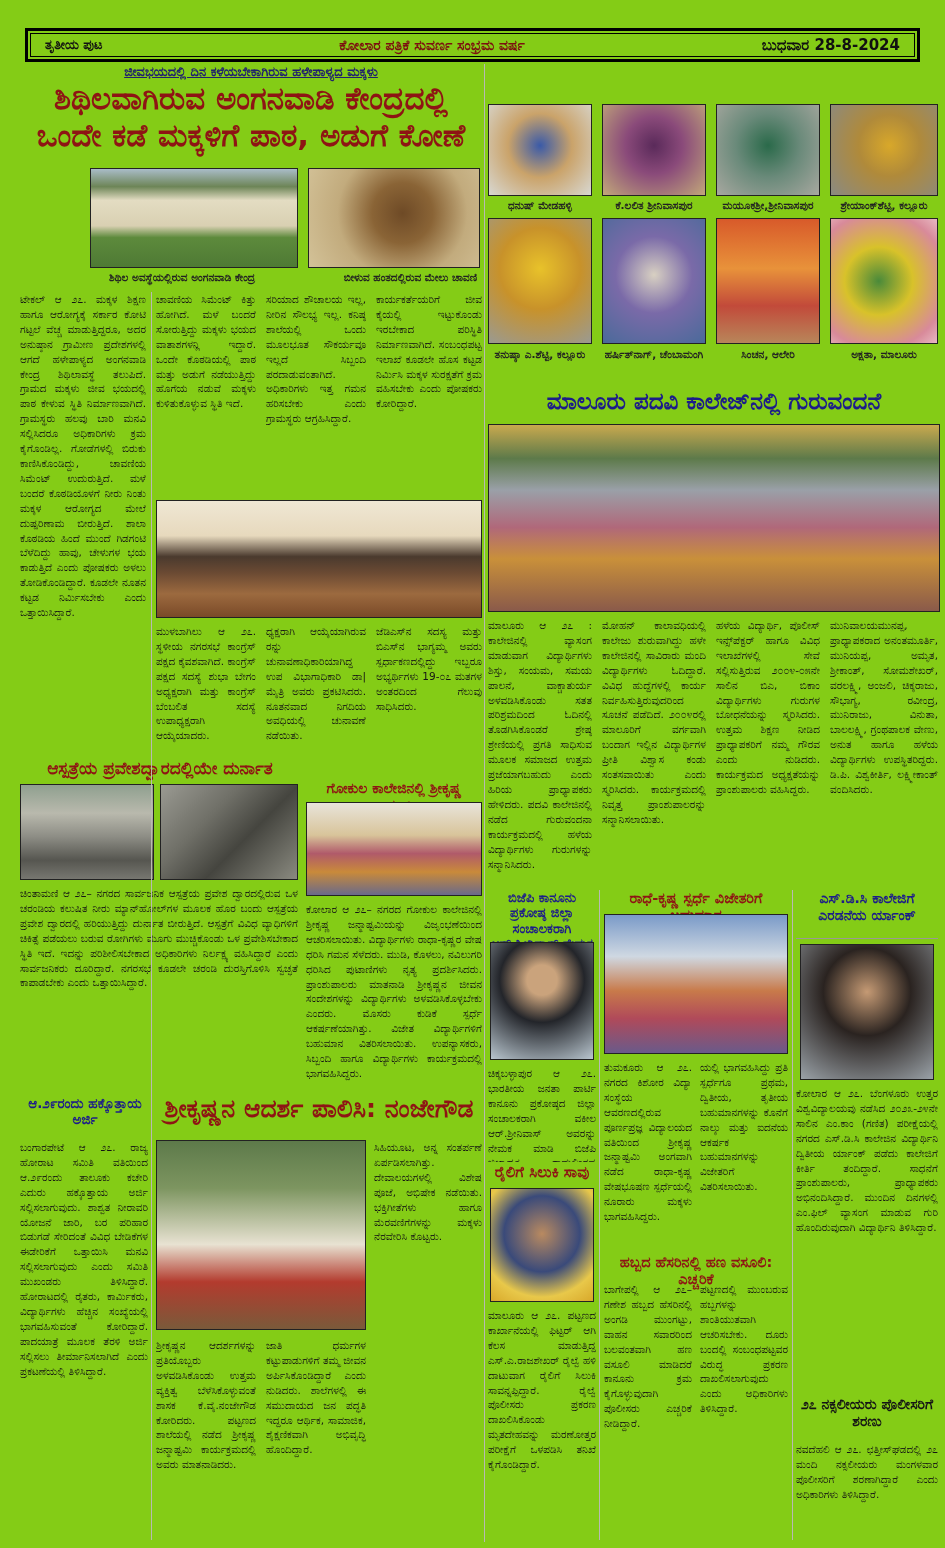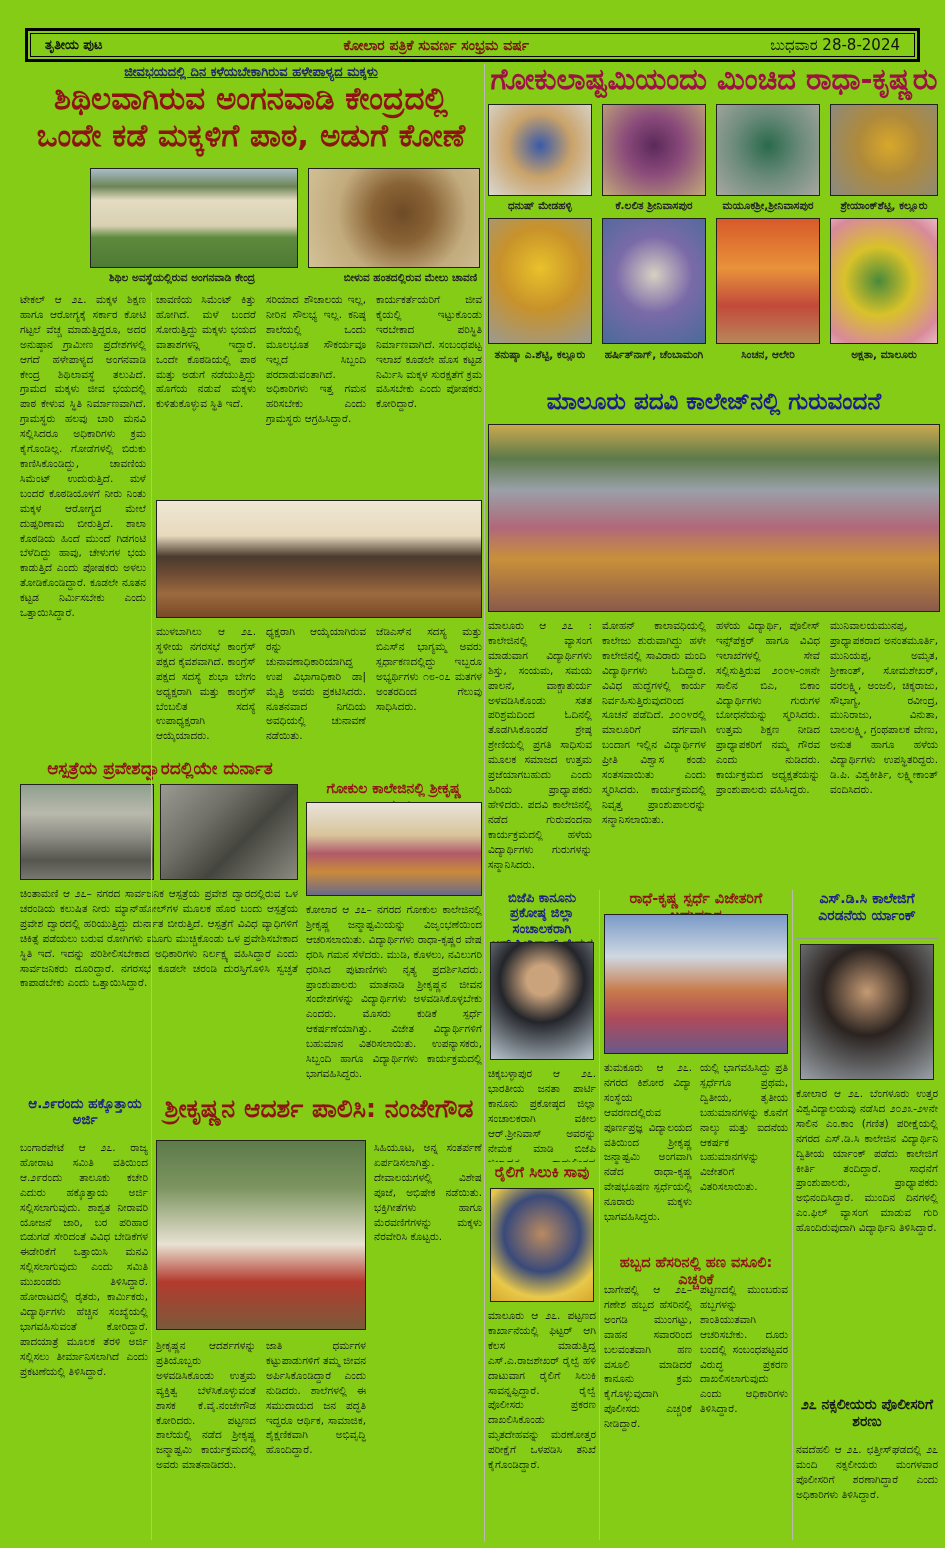--- a/index.html
+++ b/index.html
@@ -5,21 +5,21 @@
   html,body{margin:0;padding:0;background:#e8e8e8;}
   .page{position:relative;width:945px;height:1548px;background:#84cc16;margin:0 auto;
         font-family:"DejaVu Sans",sans-serif;color:#111;overflow:hidden;}
   .abs{position:absolute;box-sizing:border-box;}
   
   .masthead-box{border:3px solid #000;padding:2px;}
   .masthead-inner{border:1px solid #000;height:100%;display:flex;align-items:center;
         justify-content:space-between;padding:0 14px;box-sizing:border-box;}
   .page-label{font-size:13px;font-weight:bold;color:#111;}
   .masthead-title{font-size:14px;font-weight:bold;color:#7c0f10;}
-  .edition-date{font-size:15px;font-weight:normal;color:#111;}
+  .edition-date{font-size:15px;font-weight:bold;color:#111;}
   
   .kicker{font-size:13px;font-weight:bold;color:#20206e;text-decoration:underline;text-align:center;}
   .hl{font-weight:bold;text-align:center;line-height:1.18;}
   .hl-red{color:#8e1414;}
   .hl-crimson{color:#9c1243;}
   .hl-blue{color:#1c1c8a;}
   .hl-dark{color:#151515;}
   
   .btxt{font-size:10.5px;line-height:1.42;text-align:justify;color:#141414;overflow:hidden;}
   .btxt::first-line{}
@@ -71,41 +71,40 @@
   <div class="abs cap" style="left:338px;top:271px;width:145px;">ಬೀಳುವ ಹಂತದಲ್ಲಿರುವ ಮೇಲು ಚಾವಣಿ</div>
 
   <div class="abs btxt" style="left:20px;top:292px;width:126px;height:462px;">ಟೇಕಲ್ ಆ ೨೭. ಮಕ್ಕಳ ಶಿಕ್ಷಣ ಹಾಗೂ ಆರೋಗ್ಯಕ್ಕೆ ಸರ್ಕಾರ ಕೋಟಿ ಗಟ್ಟಲೆ ವೆಚ್ಚ ಮಾಡುತ್ತಿದ್ದರೂ, ಅದರ ಅನುಷ್ಠಾನ ಗ್ರಾಮೀಣ ಪ್ರದೇಶಗಳಲ್ಲಿ ಆಗದೆ ಹಳೇಪಾಳ್ಯದ ಅಂಗನವಾಡಿ ಕೇಂದ್ರ ಶಿಥಿಲಾವಸ್ಥೆ ತಲುಪಿದೆ. ಗ್ರಾಮದ ಮಕ್ಕಳು ಜೀವ ಭಯದಲ್ಲಿ ಪಾಠ ಕೇಳುವ ಸ್ಥಿತಿ ನಿರ್ಮಾಣವಾಗಿದೆ. ಗ್ರಾಮಸ್ಥರು ಹಲವು ಬಾರಿ ಮನವಿ ಸಲ್ಲಿಸಿದರೂ ಅಧಿಕಾರಿಗಳು ಕ್ರಮ ಕೈಗೊಂಡಿಲ್ಲ. ಗೋಡೆಗಳಲ್ಲಿ ಬಿರುಕು ಕಾಣಿಸಿಕೊಂಡಿದ್ದು, ಚಾವಣಿಯ ಸಿಮೆಂಟ್ ಉದುರುತ್ತಿದೆ. ಮಳೆ ಬಂದರೆ ಕೊಠಡಿಯೊಳಗೆ ನೀರು ನಿಂತು ಮಕ್ಕಳ ಆರೋಗ್ಯದ ಮೇಲೆ ದುಷ್ಪರಿಣಾಮ ಬೀರುತ್ತಿದೆ. ಶಾಲಾ ಕೊಠಡಿಯ ಹಿಂದೆ ಮುಂದೆ ಗಿಡಗಂಟಿ ಬೆಳೆದಿದ್ದು ಹಾವು, ಚೇಳುಗಳ ಭಯ ಕಾಡುತ್ತಿದೆ ಎಂದು ಪೋಷಕರು ಅಳಲು ತೋಡಿಕೊಂಡಿದ್ದಾರೆ. ಕೂಡಲೇ ನೂತನ ಕಟ್ಟಡ ನಿರ್ಮಿಸಬೇಕು ಎಂದು ಒತ್ತಾಯಿಸಿದ್ದಾರೆ.</div>
   <div class="abs btxt" style="left:156px;top:292px;width:100px;height:172px;">ಚಾವಣಿಯ ಸಿಮೆಂಟ್ ಕಿತ್ತು ಹೋಗಿದೆ. ಮಳೆ ಬಂದರೆ ಸೋರುತ್ತಿದ್ದು ಮಕ್ಕಳು ಭಯದ ವಾತಾಶಗಳನ್ಲಿ ಇದ್ದಾರೆ. ಒಂದೇ ಕೊಠಡಿಯಲ್ಲಿ ಪಾಠ ಮತ್ತು ಅಡುಗೆ ನಡೆಯುತ್ತಿದ್ದು ಹೊಗೆಯ ನಡುವೆ ಮಕ್ಕಳು ಕುಳಿತುಕೊಳ್ಳುವ ಸ್ಥಿತಿ ಇದೆ.</div>
   <div class="abs btxt" style="left:266px;top:292px;width:100px;height:172px;">ಸರಿಯಾದ ಶೌಚಾಲಯ ಇಲ್ಲ, ನೀರಿನ ಸೌಲಭ್ಯ ಇಲ್ಲ. ಕನಿಷ್ಠ ಶಾಲೆಯಲ್ಲಿ ಒಂದು ಮೂಲಭೂತ ಸೌಕರ್ಯವೂ ಇಲ್ಲದೆ ಸಿಬ್ಬಂದಿ ಪರದಾಡುವಂತಾಗಿದೆ. ಅಧಿಕಾರಿಗಳು ಇತ್ತ ಗಮನ ಹರಿಸಬೇಕು ಎಂದು ಗ್ರಾಮಸ್ಥರು ಆಗ್ರಹಿಸಿದ್ದಾರೆ.</div>
   <div class="abs btxt" style="left:376px;top:292px;width:106px;height:172px;">ಕಾರ್ಯಕರ್ತೆಯರಿಗೆ ಜೀವ ಕೈಯಲ್ಲಿ ಇಟ್ಟುಕೊಂಡು ಇರಬೇಕಾದ ಪರಿಸ್ಥಿತಿ ನಿರ್ಮಾಣವಾಗಿದೆ. ಸಂಬಂಧಪಟ್ಟ ಇಲಾಖೆ ಕೂಡಲೇ ಹೊಸ ಕಟ್ಟಡ ನಿರ್ಮಿಸಿ ಮಕ್ಕಳ ಸುರಕ್ಷತೆಗೆ ಕ್ರಮ ವಹಿಸಬೇಕು ಎಂದು ಪೋಷಕರು ಕೋರಿದ್ದಾರೆ.</div>
 
   <div class="abs ph ph-b" style="left:156px;top:500px;width:326px;height:118px;"></div>
   <div class="abs btxt" style="left:156px;top:624px;width:100px;height:134px;">ಮುಳಬಾಗಿಲು ಆ ೨೭. ಸ್ಥಳೀಯ ನಗರಸಭೆ ಕಾಂಗ್ರೆಸ್ ಪಕ್ಷದ ಕೈವಶವಾಗಿದೆ. ಕಾಂಗ್ರೆಸ್ ಪಕ್ಷದ ಸದಸ್ಯೆ ಶುಭಾ ಬೇಗಂ ಅಧ್ಯಕ್ಷರಾಗಿ ಮತ್ತು ಕಾಂಗ್ರೆಸ್ ಬೆಂಬಲಿತ ಸದಸ್ಯೆ ಉಪಾಧ್ಯಕ್ಷರಾಗಿ ಆಯ್ಕೆಯಾದರು.</div>
   <div class="abs btxt" style="left:266px;top:624px;width:100px;height:134px;">ಧ್ಯಕ್ಷರಾಗಿ ಆಯ್ಕೆಯಾಗಿರುವ ರನ್ನು ಚುನಾವಣಾಧಿಕಾರಿಯಾಗಿದ್ದ ಉಪ ವಿಭಾಗಾಧಿಕಾರಿ ಡಾ| ಮೈತ್ರಿ ಅವರು ಪ್ರಕಟಿಸಿದರು. ನೂತನವಾದ ನಿಗದಿಯ ಅವಧಿಯಲ್ಲಿ ಚುನಾವಣೆ ನಡೆಯಿತು.</div>
-  <div class="abs btxt" style="left:376px;top:624px;width:106px;height:134px;">ಜೆಡಿಎಸ್‌ನ ಸದಸ್ಯ ಮತ್ತು ಬಿಎಸ್‌ನ ಭಾಗ್ಯಮ್ಮ ಅವರು ಸ್ಪರ್ಧಾಕಣದಲ್ಲಿದ್ದು ಇಬ್ಬರೂ ಅಭ್ಯರ್ಥಿಗಳು ೧೮-೦೭ ಮತಗಳ ಅಂತರದಿಂದ ಗೆಲುವು ಸಾಧಿಸಿದರು.</div>
+  <div class="abs btxt" style="left:376px;top:624px;width:106px;height:134px;">ಜೆಡಿಎಸ್‌ನ ಸದಸ್ಯ ಮತ್ತು ಬಿಎಸ್‌ನ ಭಾಗ್ಯಮ್ಮ ಅವರು ಸ್ಪರ್ಧಾಕಣದಲ್ಲಿದ್ದು ಇಬ್ಬರೂ ಅಭ್ಯರ್ಥಿಗಳು 19-೦೭ ಮತಗಳ ಅಂತರದಿಂದ ಗೆಲುವು ಸಾಧಿಸಿದರು.</div>
 
   <div class="abs hl hl-red" style="left:20px;top:758px;width:280px;font-size:17px;">ಆಸ್ಪತ್ರೆಯ ಪ್ರವೇಶದ್ವಾರದಲ್ಲಿಯೇ ದುರ್ನಾತ</div>
   <div class="abs ph ph-c1" style="left:20px;top:784px;width:134px;height:96px;"></div>
   <div class="abs ph ph-c2" style="left:160px;top:784px;width:138px;height:96px;"></div>
   <div class="abs btxt" style="left:20px;top:886px;width:278px;height:198px;">ಚಿಂತಾಮಣಿ ಆ ೨೭– ನಗರದ ಸಾರ್ವಜನಿಕ ಆಸ್ಪತ್ರೆಯ ಪ್ರವೇಶ ದ್ವಾರದಲ್ಲಿರುವ ಒಳ ಚರಂಡಿಯ ಕಲುಷಿತ ನೀರು ಮ್ಯಾನ್‌ಹೋಲ್‌ಗಳ ಮೂಲಕ ಹೊರ ಬಂದು ಆಸ್ಪತ್ರೆಯ ಪ್ರವೇಶ ದ್ವಾರದಲ್ಲಿ ಹರಿಯುತ್ತಿದ್ದು ದುರ್ನಾತ ಬೀರುತ್ತಿದೆ. ಆಸ್ಪತ್ರೆಗೆ ವಿವಿಧ ವ್ಯಾಧಿಗಳಿಗೆ ಚಿಕಿತ್ಸೆ ಪಡೆಯಲು ಬರುವ ರೋಗಿಗಳು ಮೂಗು ಮುಚ್ಚಿಕೊಂಡು ಒಳ ಪ್ರವೇಶಿಸಬೇಕಾದ ಸ್ಥಿತಿ ಇದೆ. ಇದನ್ನು ಪರಿಶೀಲಿಸಬೇಕಾದ ಅಧಿಕಾರಿಗಳು ನಿರ್ಲಕ್ಷ್ಯ ವಹಿಸಿದ್ದಾರೆ ಎಂದು ಸಾರ್ವಜನಿಕರು ದೂರಿದ್ದಾರೆ. ನಗರಸಭೆ ಕೂಡಲೇ ಚರಂಡಿ ದುರಸ್ತಿಗೊಳಿಸಿ ಸ್ವಚ್ಛತೆ ಕಾಪಾಡಬೇಕು ಎಂದು ಒತ್ತಾಯಿಸಿದ್ದಾರೆ.</div>
 
   <div class="abs hl hl-red" style="left:306px;top:780px;width:176px;font-size:14px;">ಗೋಕುಲ ಕಾಲೇಜಿನಲ್ಲಿ ಶ್ರೀಕೃಷ್ಣ ಜಯಂತಿ</div>
   <div class="abs ph ph-d" style="left:306px;top:802px;width:176px;height:94px;"></div>
   <div class="abs btxt" style="left:306px;top:902px;width:176px;height:182px;">ಕೋಲಾರ ಆ ೨೭– ನಗರದ ಗೋಕುಲ ಕಾಲೇಜಿನಲ್ಲಿ ಶ್ರೀಕೃಷ್ಣ ಜನ್ಮಾಷ್ಟಮಿಯನ್ನು ವಿಜೃಂಭಣೆಯಿಂದ ಆಚರಿಸಲಾಯಿತು. ವಿದ್ಯಾರ್ಥಿಗಳು ರಾಧಾ-ಕೃಷ್ಣರ ವೇಷ ಧರಿಸಿ ಗಮನ ಸೆಳೆದರು. ಮುಡಿ, ಕೊಳಲು, ನವಿಲುಗರಿ ಧರಿಸಿದ ಪುಟಾಣಿಗಳು ನೃತ್ಯ ಪ್ರದರ್ಶಿಸಿದರು. ಪ್ರಾಂಶುಪಾಲರು ಮಾತನಾಡಿ ಶ್ರೀಕೃಷ್ಣನ ಜೀವನ ಸಂದೇಶಗಳನ್ನು ವಿದ್ಯಾರ್ಥಿಗಳು ಅಳವಡಿಸಿಕೊಳ್ಳಬೇಕು ಎಂದರು. ಮೊಸರು ಕುಡಿಕೆ ಸ್ಪರ್ಧೆ ಆಕರ್ಷಣೆಯಾಗಿತ್ತು. ವಿಜೇತ ವಿದ್ಯಾರ್ಥಿಗಳಿಗೆ ಬಹುಮಾನ ವಿತರಿಸಲಾಯಿತು. ಉಪನ್ಯಾಸಕರು, ಸಿಬ್ಬಂದಿ ಹಾಗೂ ವಿದ್ಯಾರ್ಥಿಗಳು ಕಾರ್ಯಕ್ರಮದಲ್ಲಿ ಭಾಗವಹಿಸಿದ್ದರು.</div>
 
   <div class="abs hl hl-blue" style="left:22px;top:1096px;width:126px;font-size:13.5px;">ಆ.೨೯ರಂದು ಹಕ್ಕೊತ್ತಾಯ ಅರ್ಜಿ</div>
   <div class="abs btxt" style="left:20px;top:1140px;width:128px;height:400px;">ಬಂಗಾರಪೇಟೆ ಆ ೨೭. ರಾಜ್ಯ ಹೋರಾಟ ಸಮಿತಿ ವತಿಯಿಂದ ಆ.೨೯ರಂದು ತಾಲೂಕು ಕಚೇರಿ ಎದುರು ಹಕ್ಕೊತ್ತಾಯ ಅರ್ಜಿ ಸಲ್ಲಿಸಲಾಗುವುದು. ಶಾಶ್ವತ ನೀರಾವರಿ ಯೋಜನೆ ಜಾರಿ, ಬರ ಪರಿಹಾರ ಬಿಡುಗಡೆ ಸೇರಿದಂತೆ ವಿವಿಧ ಬೇಡಿಕೆಗಳ ಈಡೇರಿಕೆಗೆ ಒತ್ತಾಯಿಸಿ ಮನವಿ ಸಲ್ಲಿಸಲಾಗುವುದು ಎಂದು ಸಮಿತಿ ಮುಖಂಡರು ತಿಳಿಸಿದ್ದಾರೆ. ಹೋರಾಟದಲ್ಲಿ ರೈತರು, ಕಾರ್ಮಿಕರು, ವಿದ್ಯಾರ್ಥಿಗಳು ಹೆಚ್ಚಿನ ಸಂಖ್ಯೆಯಲ್ಲಿ ಭಾಗವಹಿಸುವಂತೆ ಕೋರಿದ್ದಾರೆ. ಪಾದಯಾತ್ರೆ ಮೂಲಕ ತೆರಳಿ ಅರ್ಜಿ ಸಲ್ಲಿಸಲು ತೀರ್ಮಾನಿಸಲಾಗಿದೆ ಎಂದು ಪ್ರಕಟಣೆಯಲ್ಲಿ ತಿಳಿಸಿದ್ದಾರೆ.</div>
 
   <div class="abs hl hl-red" style="left:156px;top:1094px;width:326px;font-size:25px;">ಶ್ರೀಕೃಷ್ಣನ ಆದರ್ಶ ಪಾಲಿಸಿ: ನಂಜೇಗೌಡ</div>
   <div class="abs ph ph-f" style="left:156px;top:1140px;width:210px;height:190px;"></div>
   <div class="abs btxt" style="left:374px;top:1140px;width:108px;height:190px;">ಸಿಹಿಯೂಟ, ಅನ್ನ ಸಂತರ್ಪಣೆ ಏರ್ಪಡಿಸಲಾಗಿತ್ತು. ದೇವಾಲಯಗಳಲ್ಲಿ ವಿಶೇಷ ಪೂಜೆ, ಅಭಿಷೇಕ ನಡೆಯಿತು. ಭಕ್ತಿಗೀತೆಗಳು ಹಾಗೂ ಮೆರವಣಿಗೆಗಳನ್ನು ಮಕ್ಕಳು ನೆರವೇರಿಸಿ ಕೊಟ್ಟರು.</div>
   <div class="abs btxt" style="left:156px;top:1338px;width:100px;height:200px;">ಶ್ರೀಕೃಷ್ಣನ ಆದರ್ಶಗಳನ್ನು ಪ್ರತಿಯೊಬ್ಬರು ಅಳವಡಿಸಿಕೊಂಡು ಉತ್ತಮ ವ್ಯಕ್ತಿತ್ವ ಬೆಳೆಸಿಕೊಳ್ಳುವಂತೆ ಶಾಸಕ ಕೆ.ವೈ.ನಂಜೇಗೌಡ ಕೋರಿದರು. ಪಟ್ಟಣದ ಶಾಲೆಯಲ್ಲಿ ನಡೆದ ಶ್ರೀಕೃಷ್ಣ ಜನ್ಮಾಷ್ಟಮಿ ಕಾರ್ಯಕ್ರಮದಲ್ಲಿ ಅವರು ಮಾತನಾಡಿದರು.</div>
   <div class="abs btxt" style="left:266px;top:1338px;width:100px;height:200px;">ಜಾತಿ ಧರ್ಮಗಳ ಕಟ್ಟುಪಾಡುಗಳಿಗೆ ತಮ್ಮ ಜೀವನ ಅರ್ಪಿಸಿಕೊಂಡಿದ್ದಾರೆ ಎಂದು ನುಡಿದರು. ಶಾಲೆಗಳಲ್ಲಿ ಈ ಸಮುದಾಯದ ಜನ ಪದ್ಧತಿ ಇದ್ದರೂ ಆರ್ಥಿಕ, ಸಾಮಾಜಿಕ, ಶೈಕ್ಷಣಿಕವಾಗಿ ಅಭಿವೃದ್ಧಿ ಹೊಂದಿದ್ದಾರೆ.</div>
 
-  <div class="abs hl hl-crimson" style="left:488px;top:62px;width:452px;font-size:29px;">ಗೋಕುಲಾಷ್ಟಮಿಯಂದು ಮಿಂಚಿದ ರಾಧಾ-ಕೃಷ್ಣರು</div>
 
   <div class="abs ph ph-g1" style="left:488px;top:104px;width:104px;height:92px;"></div>
   <div class="abs ph ph-g2" style="left:602px;top:104px;width:104px;height:92px;"></div>
   <div class="abs ph ph-g3" style="left:716px;top:104px;width:104px;height:92px;"></div>
   <div class="abs ph ph-g4" style="left:830px;top:104px;width:108px;height:92px;"></div>
   <div class="abs cap" style="left:488px;top:199px;width:104px;">ಧನುಷ್ ಮೇಡಹಳ್ಳಿ</div>
   <div class="abs cap" style="left:602px;top:199px;width:104px;">ಕೆ.ಲಲಿತ ಶ್ರೀನಿವಾಸಪುರ</div>
   <div class="abs cap" style="left:716px;top:199px;width:104px;">ಮಯೂಕಶ್ರೀ,ಶ್ರೀನಿವಾಸಪುರ</div>
   <div class="abs cap" style="left:830px;top:199px;width:108px;">ಶ್ರೇಯಾಂಕ್‌ಶೆಟ್ಟಿ, ಕಲ್ಲೂರು</div>
 

